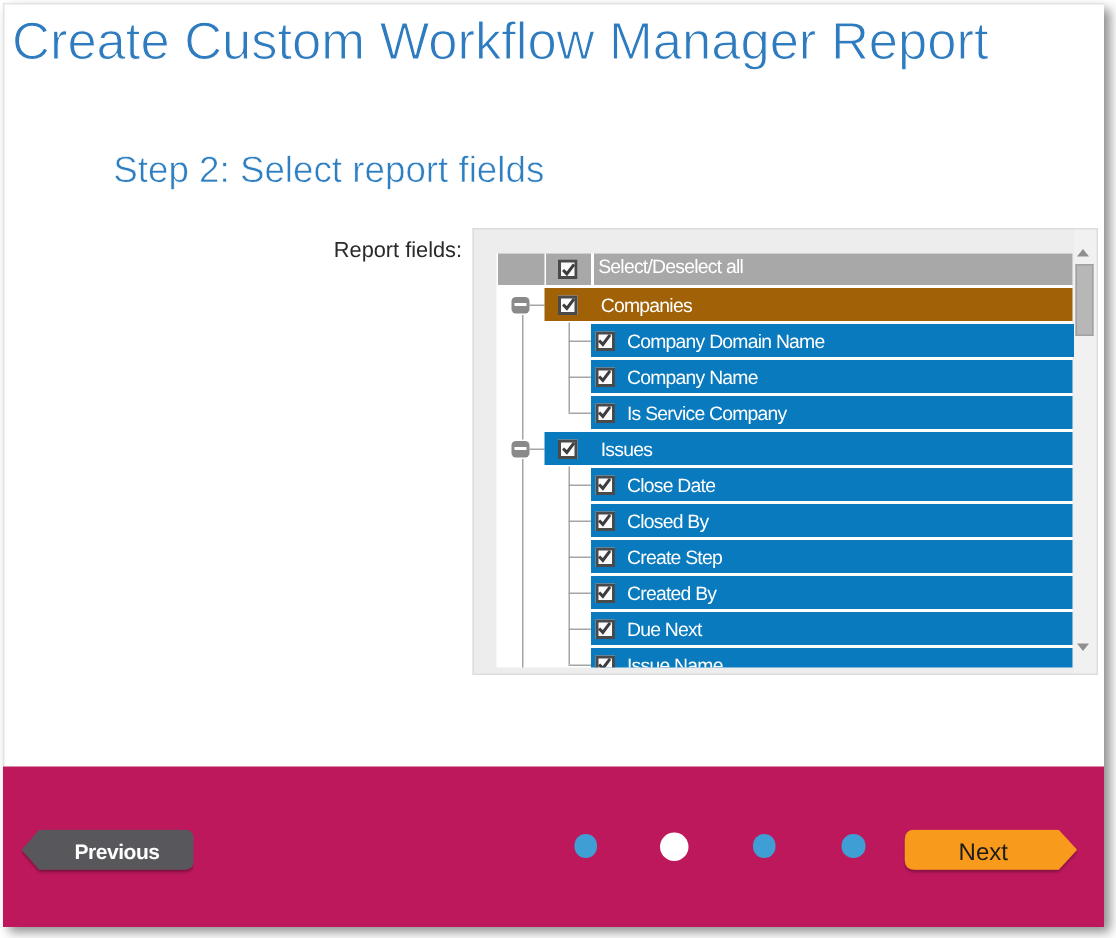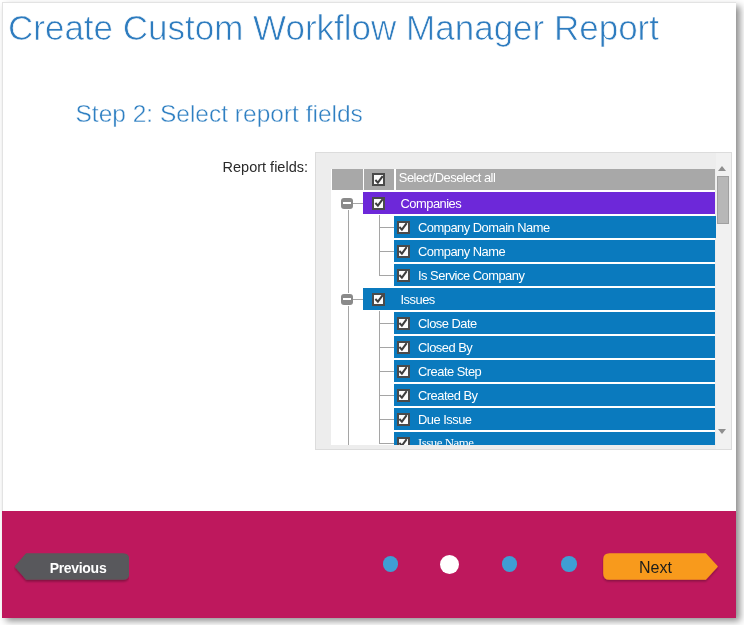--- a/index.html
+++ b/index.html
@@ -11,21 +11,21 @@
     box-shadow:4px 4px 7px rgba(0,0,0,0.45);
   }
   #title { position:absolute; left:5px; top:5px; font-size:35px; color:#2e7cbf; letter-spacing:0px; white-space:nowrap; -webkit-text-stroke:0.7px #ffffff; }
   #step  { position:absolute; left:72.5px; top:96.5px; font-size:24.5px; color:#2e7fc2; white-space:nowrap; -webkit-text-stroke:0.4px #ffffff; }
   #rflabel { position:absolute; left:145px; top:156px; width:160px; text-align:right; font-size:14.5px; color:#2a2a2a; }
   #listbox { position:absolute; left:312px; top:149px; width:417px; height:298px;
     background:#ededed; border:1px solid #dcdcdc; overflow:hidden; }
   .hdrcell { position:absolute; background:#a8a8a8; height:21px; top:16px; }
   .row { position:absolute; overflow:hidden; }
   .rowdark { background:#0a7abe; }
-  .rowlight { background:#6d28d9; }
+  .rowlight { background:#a16207; }
   .rowtxt { position:absolute; font-size:12.9px; color:#ffffff; white-space:nowrap; letter-spacing:-0.5px; }
   .cb { position:absolute; width:13px; height:13px; background:#fbfbfb; border:2px solid #4a4a4a; }
   .cb svg { position:absolute; left:-0.5px; top:-0.5px; }
   .expander { position:absolute; width:11.7px; height:11px; left:25.2px; background:#8a8a8a; border-radius:3px; }
   .expander::after { content:""; position:absolute; left:2px; top:4.5px; width:7.7px; height:2px; background:#ffffff; }
   .hline { position:absolute; height:1px; background:#a5a5a5; }
   .vline { position:absolute; width:1px; background:#a5a5a5; }
   #sbtrack { position:absolute; background:#f1f1f1; }
   #sbthumb { position:absolute; background:#b7b7b7; border:1px solid #a0a0a0; }
   .sbup { position:absolute; width:0; height:0; border-left:4.5px solid transparent; border-right:4.5px solid transparent; border-bottom:5px solid #8f8f8f; }
@@ -142,29 +142,29 @@
           </svg>
         </div>
         <div class="rowtxt" style="left:24px; top:4.7px;">Created By</div>
       </div>
 <div class="row rowdark" style="left:78px; top:254.8px; width:320.5px; height:22.5px;">
         <div class="cb" style="left:2.5px; top:4.9px;">
           <svg width="10" height="10" viewBox="0 0 10 10">
             <path d="M1.4 5.0 L3.9 7.6 L8.7 1.2" fill="none" stroke="#3d3d3d" stroke-width="2"></path>
           </svg>
         </div>
-        <div class="rowtxt" style="left:24px; top:4.7px;">Due Issue</div>
+        <div class="rowtxt" style="left:24px; top:4.7px;">Due Next</div>
       </div>
 <div class="row rowdark" style="left:78px; top:278.8px; width:320.5px; height:13.199999999999989px;">
         <div class="cb" style="left:2.5px; top:4.9px;">
           <svg width="10" height="10" viewBox="0 0 10 10">
             <path d="M1.4 5.0 L3.9 7.6 L8.7 1.2" fill="none" stroke="#3d3d3d" stroke-width="2"></path>
           </svg>
         </div>
-        <div class="rowtxt" style="left:24px; top:4.7px;font-family:Liberation Serif, serif;">Issue Name</div>
+        <div class="rowtxt" style="left:24px; top:4.7px;">Issue Name</div>
       </div>
     <div id="sbtrack" style="left:399.5px; top:0px; width:15.5px; height:296px;"></div>
 <div id="sbthumb" style="left:400.8px; top:22.5px; width:11.8px; height:48px;"></div>
 <div class="sbup" style="left:402.3px; top:13px;"></div>
 <div class="sbdn" style="left:402.3px; top:276px;"></div>
   </div>
   <div id="footer">
     <svg id="prevbtn" width="115" height="32" viewBox="0 0 114 32">
         <defs>
           <filter id="bsh" x="-20%" y="-20%" width="140%" height="160%">

